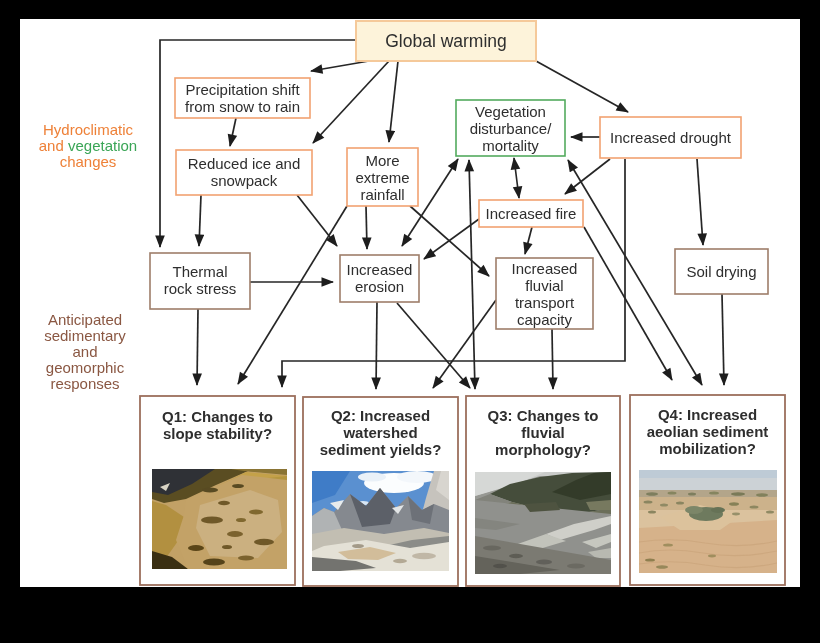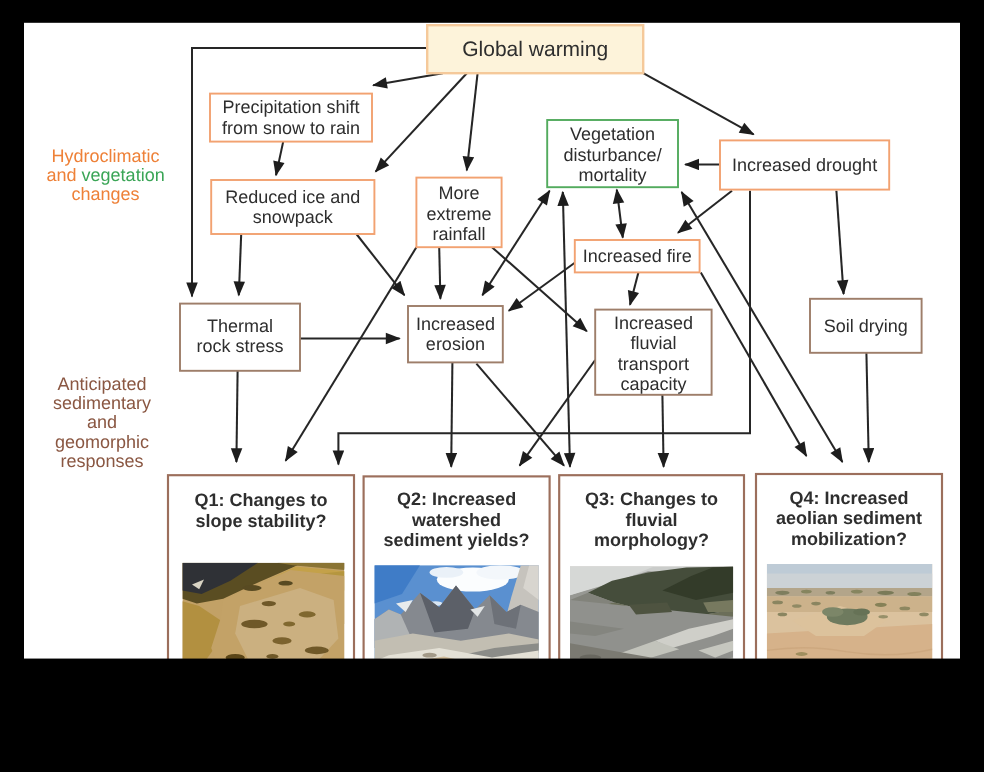--- a/index.html
+++ b/index.html
@@ -1,16 +1,16 @@
 <!DOCTYPE html>
 <html><head>
 <meta charset="utf-8">
 <style>
 html,body{margin:0;padding:0;background:#000;}
-.page{position:relative;width:820px;height:549px;background:#000;overflow:hidden;}
+.page{position:relative;width:820px;height:643px;background:#000;overflow:hidden;}
 svg{position:absolute;top:0;left:0;filter:blur(0.6px);}
 text{font-family:"Liberation Sans",sans-serif;}
 .dk{fill:#2e2e2e;}
 .bt{font-size:15px;fill:#2e2e2e;}
 .ln{stroke:#262626;stroke-width:1.7;fill:none;}
 </style>
 </head>
 <body>
 <div class="page">
 <svg width="820" height="643" viewBox="0 0 820 643">

